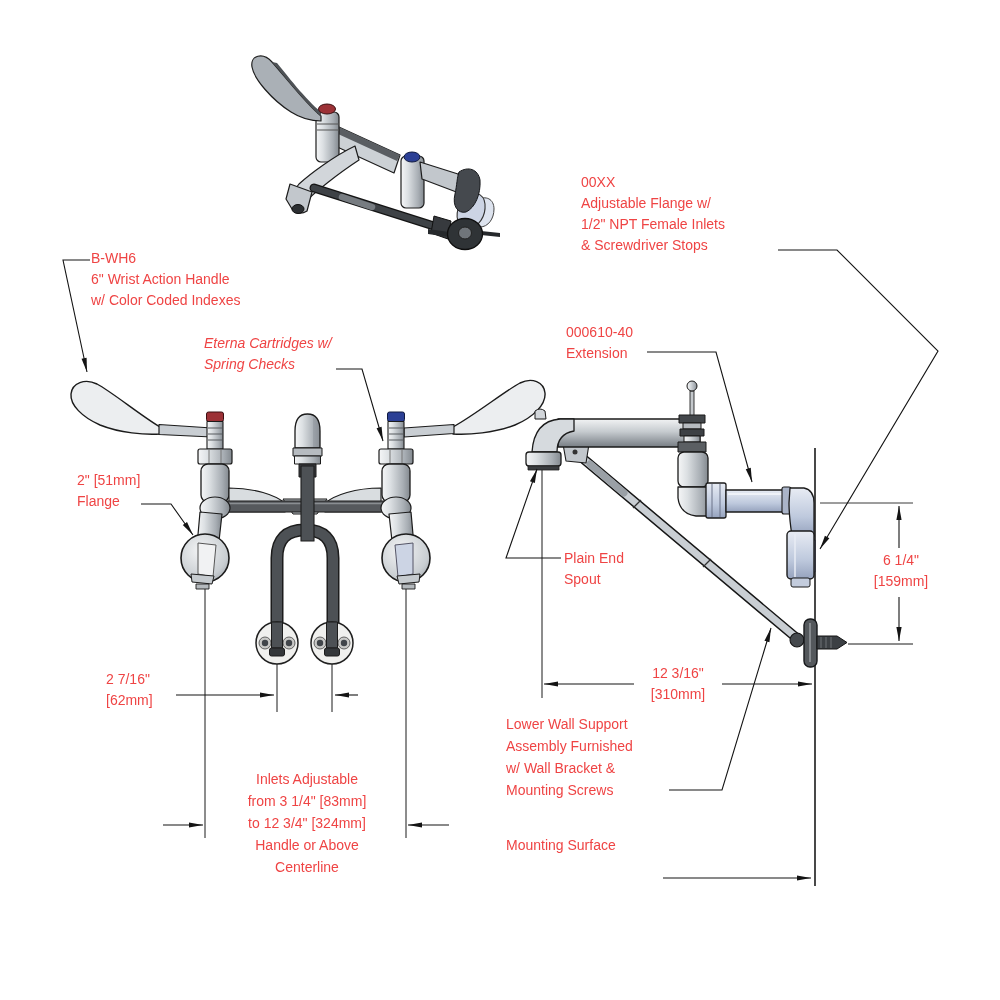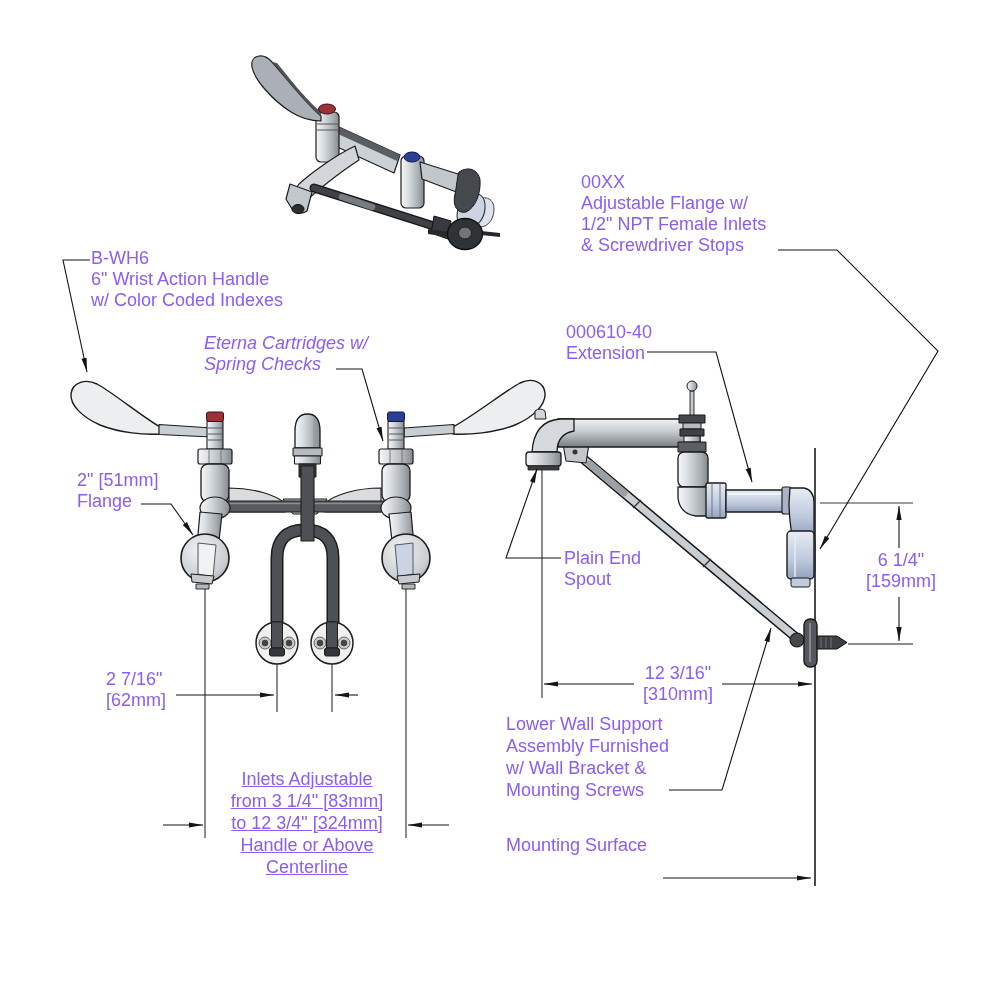--- a/index.html
+++ b/index.html
@@ -1,19 +1,19 @@
 <!DOCTYPE html>
 <html><head>
 <meta charset="utf-8">
 <style>
   html,body{margin:0;padding:0;background:#ffffff;}
   #page{position:relative;width:1000px;height:1000px;background:#ffffff;overflow:hidden;
         font-family:"Liberation Sans", sans-serif;}
   svg{position:absolute;left:0;top:0;}
-  .lbl{position:absolute;font-size:18px;line-height:21px;color:#8b5cf6;white-space:nowrap;}
+  .lbl{position:absolute;font-size:14px;line-height:21px;color:#ef4444;white-space:nowrap;}
   .lbl.center{text-align:center;white-space:normal;}
   .lbl div{white-space:nowrap;}
   .wide{line-height:22px;}
 </style>
 </head>
 <body>
 
 <div id="page">
 
 <svg width="1000" height="1000" viewBox="0 0 1000 1000">
@@ -277,21 +277,21 @@
 <div class="lbl center" style="left:853px;top:550px;width:96px;">
   <div>6 1/4"</div>
   <div>[159mm]</div>
 </div>
 
 <div class="lbl center" style="left:628px;top:663px;width:100px;">
   <div>12 3/16"</div>
   <div>[310mm]</div>
 </div>
 
-<div class="lbl center wide" style="left:212px;top:768px;width:190px;text-decoration:underline;">
+<div class="lbl center wide" style="left:212px;top:768px;width:190px;">
   <div>Inlets Adjustable</div>
   <div>from 3 1/4" [83mm]</div>
   <div>to 12 3/4" [324mm]</div>
   <div>Handle or Above</div>
   <div>Centerline</div>
 </div>
 
 <div class="lbl wide" style="left:506px;top:713px;">
   <div>Lower Wall Support</div>
   <div>Assembly Furnished</div>

